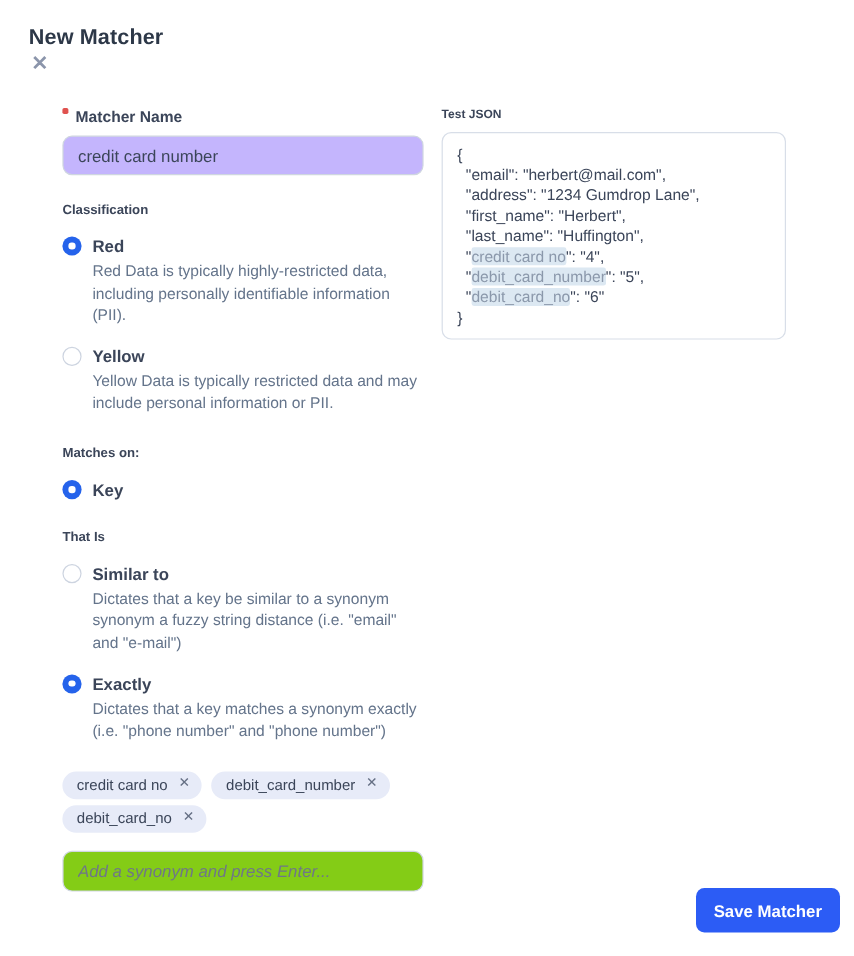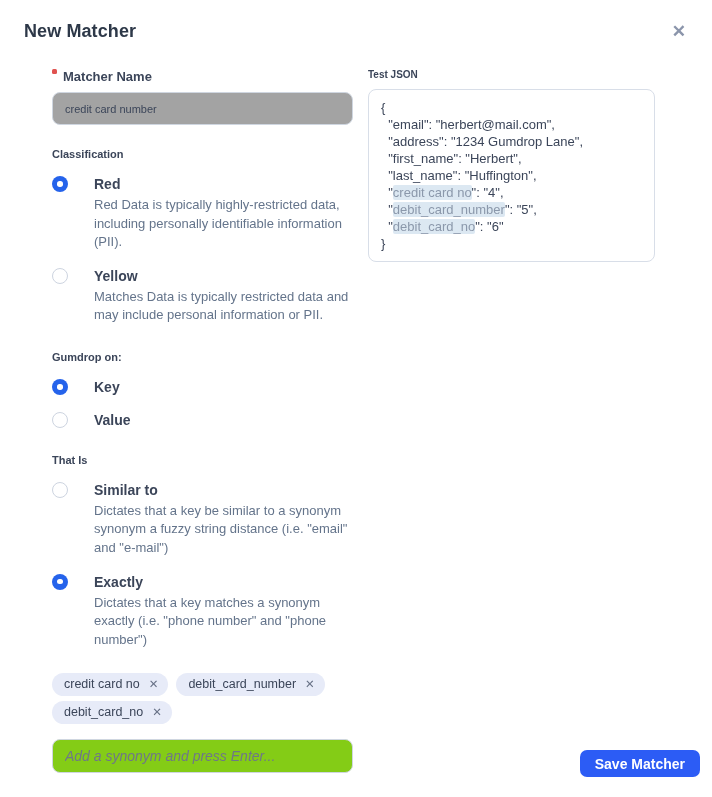--- a/index.html
+++ b/index.html
@@ -12,37 +12,37 @@
     --border:#cfd6e0;
     --text-dark:#3b4559;
     --text-muted:#64748b;
   }
   *{box-sizing:border-box;}
   html,body{margin:0;padding:0;}
   body{
     width:712px;height:797px;background:#fff;position:relative;overflow:hidden;
     font-family:"Liberation Sans","DejaVu Sans",sans-serif;color:var(--text-dark);
   }
-  .modal-header{display:flex;justify-content:space-between;align-items:flex-start;padding:21px 24px 0 24px;}
+  .modal-header{display:flex;justify-content:space-between;align-items:flex-start;padding:21px 24px 0 24px;flex-direction:column;}
   .title{font-size:18px;font-weight:700;color:#2d3848;letter-spacing:.1px;}
   .close-btn{background:none;border:none;padding:2px;cursor:pointer;color:#8b95ab;font-size:17px;font-weight:700;line-height:1;}
   .modal-body{display:flex;gap:15px;padding:27px 0 0 52px;}
   .left-col{flex:0 0 301px;width:301px;}
   .right-col{flex:0 0 287px;width:287px;}
 
   .field-label{display:flex;align-items:flex-start;gap:6px;font-size:13px;font-weight:700;color:var(--text-dark);margin-bottom:8px;}
   .req-dot{width:5px;height:5px;border-radius:1.5px;background:var(--required-red);flex:0 0 5px;}
   .text-input{
     width:100%;height:33px;border:1px solid var(--border);border-radius:8px;padding:0 12px;
-    font-size:11px;color:var(--text-dark);font-family:inherit;outline:none;background:#a3a3a3;
+    font-size:14px;color:var(--text-dark);font-family:inherit;outline:none;background:#c4b5fd;
   }
   .section{margin-top:23px;}
   .section-label{font-size:11px;font-weight:700;color:var(--text-dark);}
 
-  .radio-option{display:flex;gap:26px;margin-top:15px;cursor:pointer;}
+  .radio-option{display:flex;gap:9px;margin-top:15px;cursor:pointer;}
   .radio{width:16px;height:16px;border-radius:50%;flex:0 0 16px;margin-top:1px;display:flex;align-items:center;justify-content:center;}
   .radio.unchecked{border:1.5px solid #cdd4e0;background:#fff;}
   .radio.checked{background:var(--accent-blue);}
   .radio-dot{width:5.5px;height:5.5px;border-radius:50%;background:#fff;}
   .radio-text{width:275px;}
   .radio-label{font-size:14px;font-weight:700;color:var(--text-dark);line-height:18px;}
   .radio-desc{font-size:13px;color:var(--text-muted);line-height:1.43;margin-top:3px;}
 
   .tags{display:flex;flex-wrap:wrap;gap:5px 8px;margin-top:24px;}
   .tag{display:inline-flex;align-items:center;gap:9px;background:var(--tag-bg);border-radius:12px;padding:4px 10px 5px 12px;font-size:12.5px;color:var(--text-dark);}
@@ -57,21 +57,21 @@
   .json-label{font-size:10px;font-weight:700;color:var(--text-dark);margin-bottom:9px;}
   .json-box{
     border:1px solid #d8dee8;border-radius:8px;padding:9px 12px;min-height:173px;
     font-size:13px;line-height:17px;color:var(--text-dark);white-space:pre;cursor:text;
   }
   .json-line{white-space:pre;}
   .hl{background:var(--json-highlight-bg);color:var(--json-highlight-text);border-radius:2px;}
 
   .modal-footer{position:absolute;right:12px;bottom:20px;}
   .save-btn{
-    background:var(--button-blue);color:#fff;border:none;border-radius:7px;height:27px;padding:0 15px;
+    background:var(--button-blue);color:#fff;border:none;border-radius:7px;height:37px;padding:0 15px;
     font-size:14px;font-weight:700;font-family:inherit;cursor:pointer;margin-top:36px;
   }
 </style>
 </head>
 <body>
 
 <div class="modal">
   <div class="modal-header">
     <div class="title">New Matcher</div>
     <button class="close-btn">
@@ -99,41 +99,35 @@
               </span>
               <div class="radio-text">
                 <div class="radio-label">Red</div>
                 <div class="radio-desc">Red Data is typically highly-restricted data, including personally identifiable information (PII).</div>
               </div>
             </div>
             <div class="radio-option">
               <span class="radio unchecked"></span>
               <div class="radio-text">
                 <div class="radio-label">Yellow</div>
-                <div class="radio-desc">Matches Data is typically restricted data and may include personal information or PII.</div>
+                <div class="radio-desc">Yellow Data is typically restricted data and may include personal information or PII.</div>
               </div>
             </div>
           </div>
       </div>
 
       <div class="section" style="margin-top:26px;">
-        <div class="section-label">Gumdrop on:</div>
+        <div class="section-label">Matches on:</div>
         <div>
             <div class="radio-option">
               <span class="radio checked">
                 <span class="radio-dot"></span>
               </span>
               <div class="radio-text">
                 <div class="radio-label">Key</div>
-              </div>
-            </div>
-            <div class="radio-option">
-              <span class="radio unchecked"></span>
-              <div class="radio-text">
-                <div class="radio-label">Value</div>
               </div>
             </div>
           </div>
       </div>
 
       <div class="section" style="margin-top:25px;">
         <div class="section-label">That Is</div>
         <div>
             <div class="radio-option">
               <span class="radio unchecked"></span>

